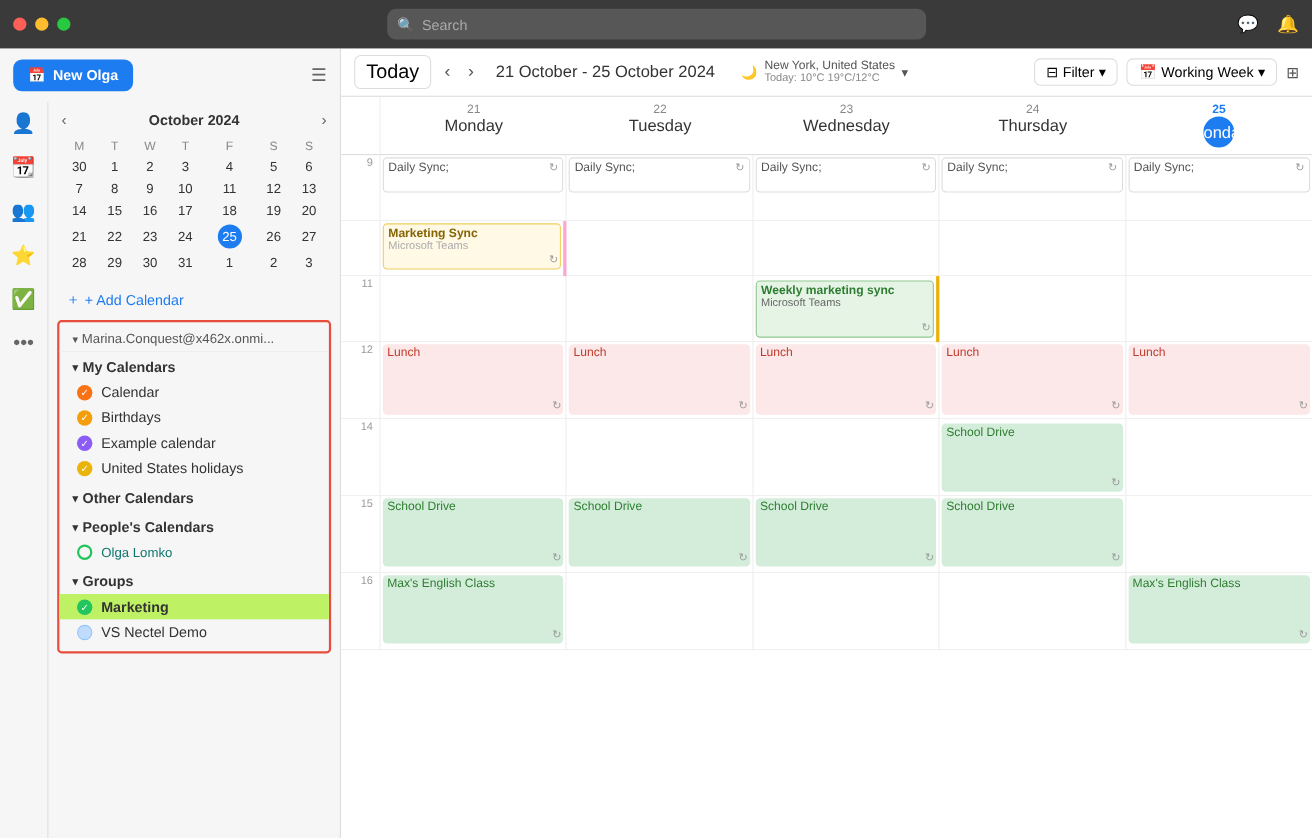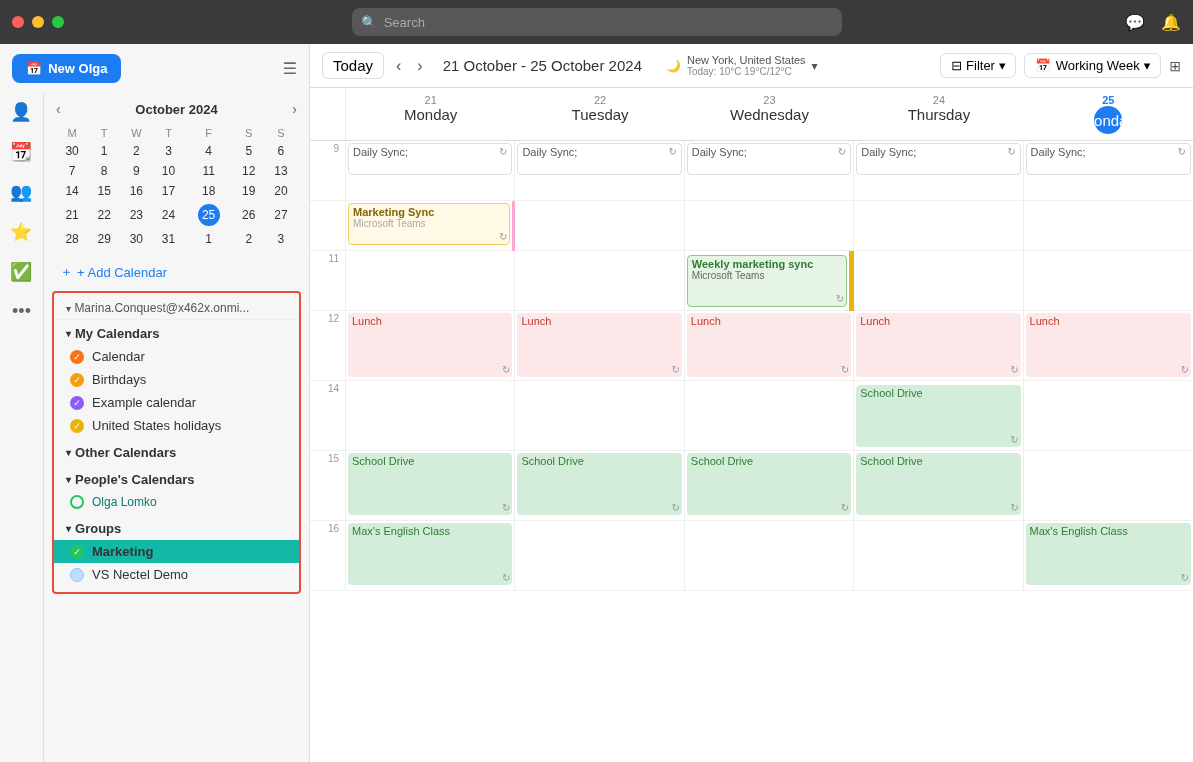--- a/index.html
+++ b/index.html
@@ -38,28 +38,28 @@
     .add-calendar { padding: 6px 16px; color: #1e7cf1; font-size: 13px; cursor: pointer; display: flex; align-items: center; gap: 4px; }
 
     
     .cal-groups { padding: 4px 0; border: 2px solid #e74c3c; border-radius: 4px; margin: 4px 8px; }
     .cal-group { padding: 2px 0; }
     .cal-group-header { display: flex; align-items: center; gap: 4px; padding: 4px 12px; font-size: 13px; color: #333; cursor: pointer; font-weight: 600; }
     .cal-item { display: flex; align-items: center; gap: 8px; padding: 4px 16px; font-size: 13px; color: #333; cursor: pointer; }
     .cal-dot { width: 14px; height: 14px; border-radius: 50%; flex-shrink: 0; display: flex; align-items: center; justify-content: center; }
     .cal-dot-check::after { content: '✓'; color: white; font-size: 9px; }
     .cal-dot-outline { width: 14px; height: 14px; border-radius: 50%; border: 2px solid; flex-shrink: 0; }
-    .cal-item-selected { background: #14b8a6; font-weight: 400; }
+    .cal-item-selected { background: #bef264; font-weight: 400; }
 
     
     .content { flex: 1; display: flex; flex-direction: column; background: white; overflow: hidden; }
 
     
     .toolbar { height: 44px; border-bottom: 1px solid #ddd; display: flex; align-items: center; padding: 0 12px; gap: 8px; flex-shrink: 0; }
-    .toolbar-today { border: 1px solid #ddd; border-radius: 6px; padding: 4px 10px; font-size: 15px; cursor: pointer; background: white; }
+    .toolbar-today { border: 1px solid #ddd; border-radius: 6px; padding: 4px 10px; font-size: 18px; cursor: pointer; background: white; }
     .toolbar-nav { border: none; background: none; font-size: 16px; cursor: pointer; color: #555; padding: 2px 4px; }
     .toolbar-title { font-size: 15px; font-weight: 500; color: #333; margin: 0 8px; }
     .toolbar-weather { display: flex; align-items: center; gap: 6px; font-size: 12px; color: #555; margin-left: 8px; }
     .toolbar-right { margin-left: auto; display: flex; align-items: center; gap: 8px; }
     .toolbar-filter { display: flex; align-items: center; gap: 4px; border: 1px solid #ddd; border-radius: 6px; padding: 4px 10px; font-size: 13px; cursor: pointer; background: white; }
     .toolbar-view { display: flex; align-items: center; gap: 4px; border: 1px solid #ddd; border-radius: 6px; padding: 4px 10px; font-size: 13px; cursor: pointer; background: white; }
     .toolbar-grid-icon { font-size: 14px; color: #555; cursor: pointer; }
 
     
     .cal-grid { flex: 1; display: flex; flex-direction: column; overflow: hidden; }
@@ -373,21 +373,21 @@
             <div style="border-right:1px solid #eee;"></div>
             <div style="border-right:1px solid #eee;"></div>
             <div style="border-right:1px solid #eee;"></div>
             <div></div>
           </div>
 
           <div style="display:grid; grid-template-columns:36px repeat(5,1fr); height:60px; border-bottom:1px solid #f0f0f0;">
             <div style="font-size:10px; color:#999; text-align:right; padding-right:6px; padding-top:2px; border-right:1px solid #eee;">11</div>
             <div style="border-right:1px solid #eee;"></div>
             <div style="border-right:1px solid #eee;"></div>
-            <div style="border-right:5px solid #eab308; position:relative; height:60px;">
+            <div style="border-right:3px solid #eab308; position:relative; height:60px;">
               <div class="cal-event event-weekly-marketing" style="top:4px; height:52px;">
                 <div style="font-weight:600; font-size:11px;">Weekly marketing sync</div>
                 <div style="font-size:10px; color:#666;">Microsoft Teams</div>
                 <span class="event-repeat-icon" style="position:absolute; right:2px; bottom:2px;">↻</span>
               </div>
             </div>
             <div style="border-right:1px solid #eee;"></div>
             <div></div>
           </div>
 

